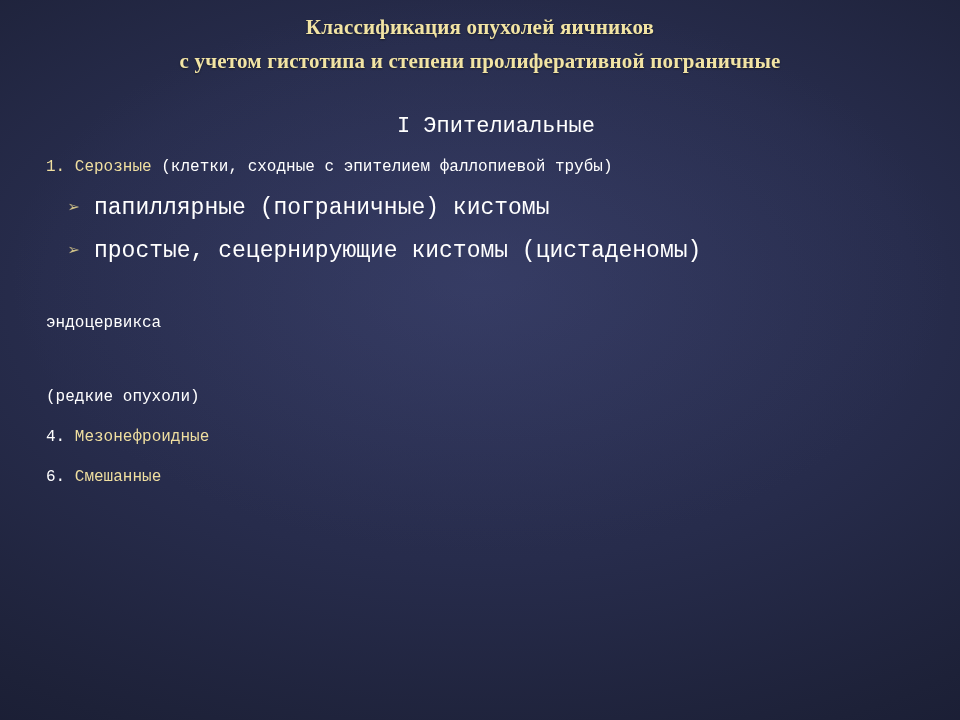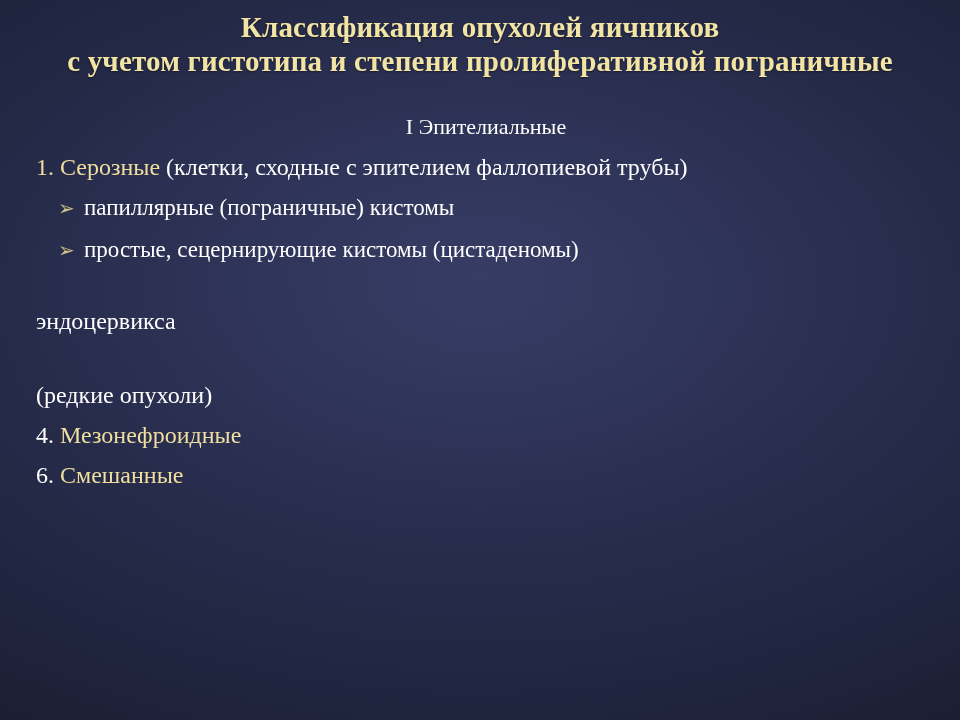--- a/index.html
+++ b/index.html
@@ -34,43 +34,44 @@
     position: absolute;
     top: 10px;
     left: 0;
     width: 960px;
     text-align: center;
     z-index: 2;
   }
   .title-line {
     color: #f2e4a4;
     font-weight: bold;
-    font-size: 29px;
+    font-size: 21px;
     line-height: 34px;
     letter-spacing: 0.2px;
     text-shadow: 0 1px 2px rgba(0,0,0,0.45);
   }
   .body-block {
     position: absolute;
     top: 110px;
-    left: 36px;
+    left: 46px;
     width: 890px;
     z-index: 2;
+    font-family: Liberation Mono, monospace;
   }
   .section-head {
     text-align: center;
     color: #ffffff;
     font-size: 22px;
     line-height: 33px;
     margin-bottom: 4px;
     padding-left: 10px;
   }
   .line {
     color: #ffffff;
-    font-size: 24px;
+    font-size: 16px;
     line-height: 40px;
     white-space: nowrap;
   }
   .line.sub {
     font-size: 23px;
     padding-left: 22px;
     line-height: 42px;
   }
   .hl {
     color: #f0dfa0;

